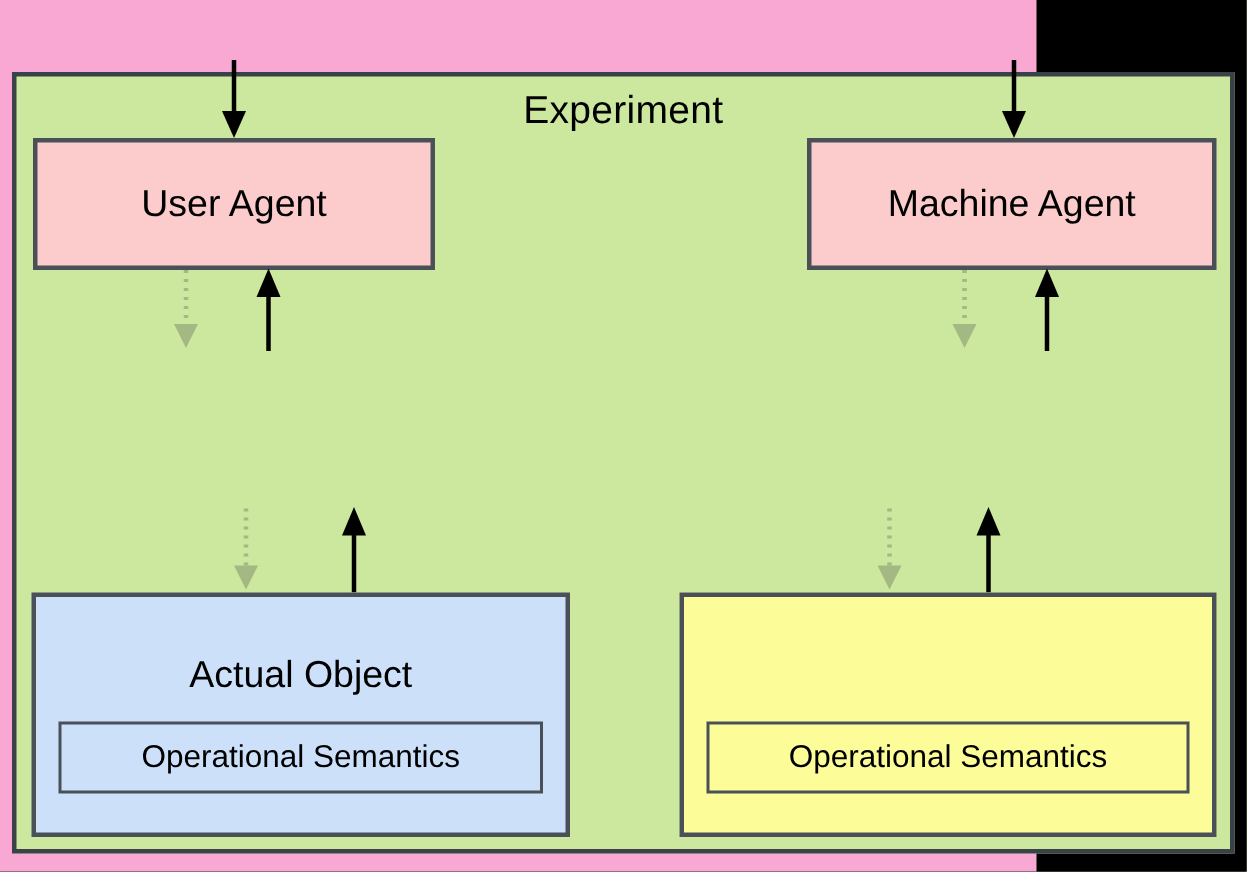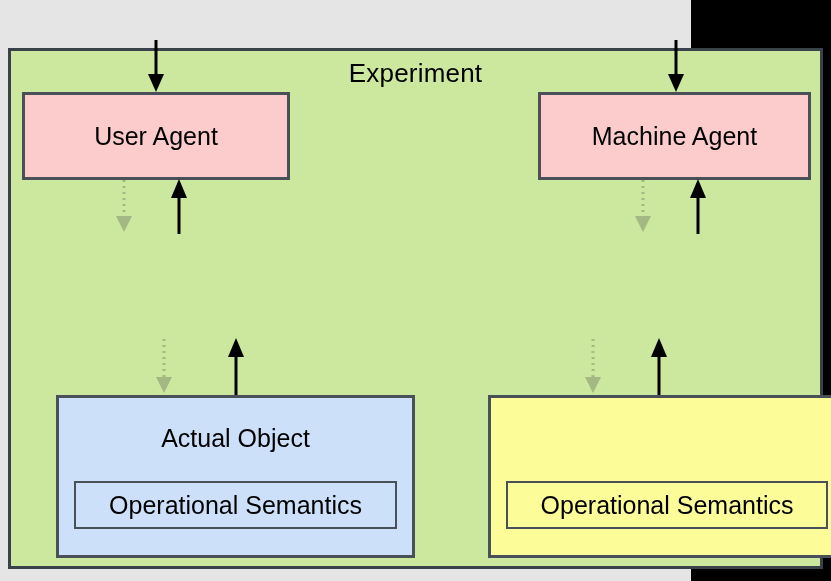--- a/index.html
+++ b/index.html
@@ -11,21 +11,21 @@
     width: 831px;
     height: 581px;
     overflow: hidden;
     font-family: "Liberation Sans", sans-serif;
   }
 
   #canvas {
     position: relative;
     width: 691px;
     height: 581px;
-    background: #e5e5e5;
+    background: #f9a8d4;
   }
 
   
   .experiment-panel {
     position: absolute;
     left: 8px;
     top: 48px;
     width: 815px;
     height: 521px;
     background: #cce79e;
@@ -99,41 +99,40 @@
     align-items: center;
     justify-content: center;
     color: #ffffff;
     font-size: 23px;
     white-space: nowrap;
   }
 
   
   .object-box {
     justify-content: flex-start;
-    padding-top: 26px;
-    margin-left: 35px;
+    padding-top: 38px;
   }
   .object-box .node-label { font-size: 25px; }
 
   #actual-object { left: 21px;  top: 395px; width: 359px; height: 163px; background: #cce0fa; }
   #twin-object   { left: 453px; top: 395px; width: 358px; height: 163px; background: #fcfc99; }
 
   .semantics-box {
     position: absolute;
     left: 15px;
     right: 15px;
     bottom: 26px;
     height: 48px;
     border: 2px solid #4a5058;
     box-sizing: border-box;
     background: transparent;
     display: flex;
     align-items: center;
     justify-content: center;
-    font-size: 25px;
+    font-size: 21px;
     color: #000000;
     white-space: nowrap;
   }
 
   
   .arrow { position: absolute; }
   .arrow svg { display: block; overflow: visible; }
 </style>
 </head>
 <body>

